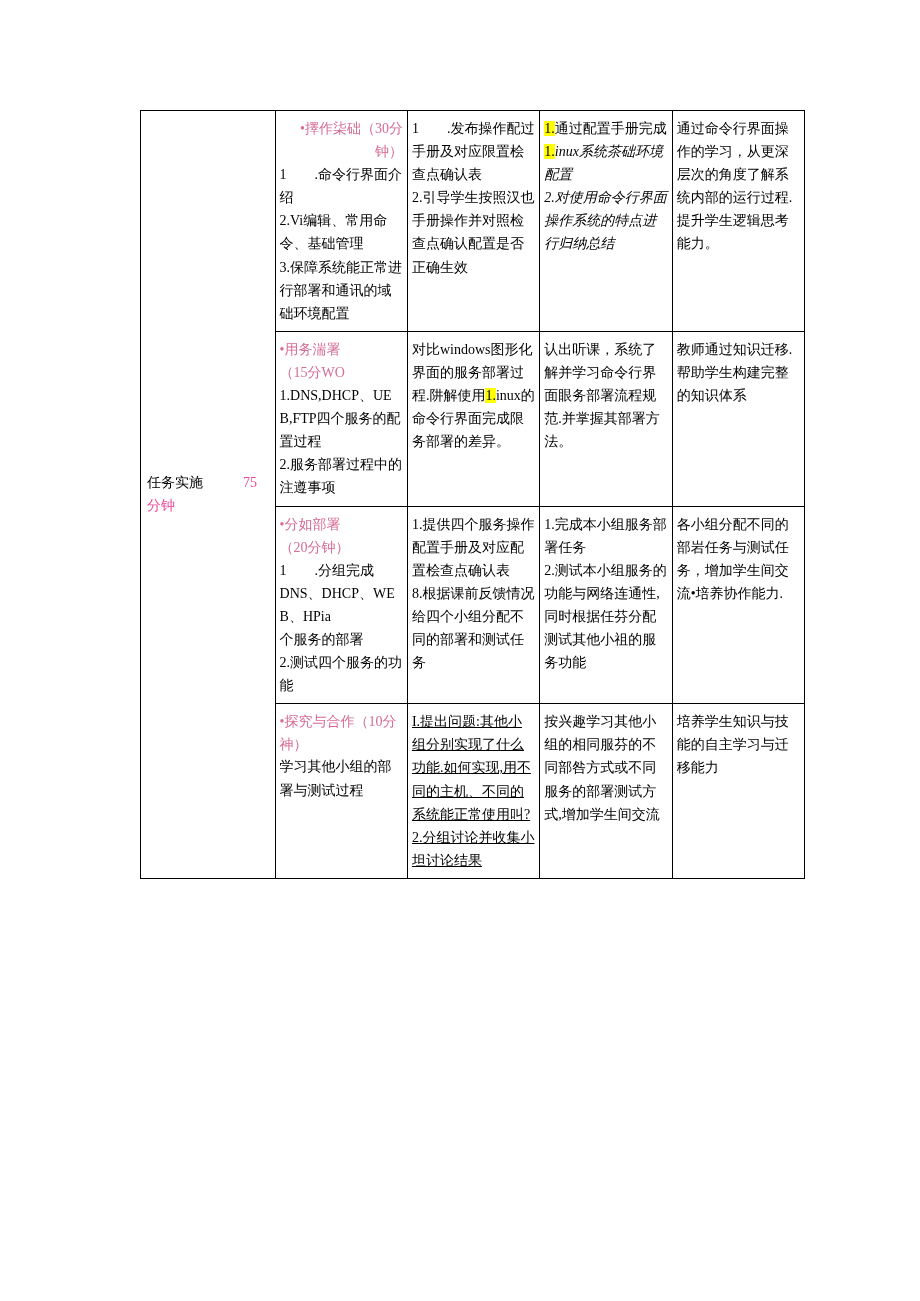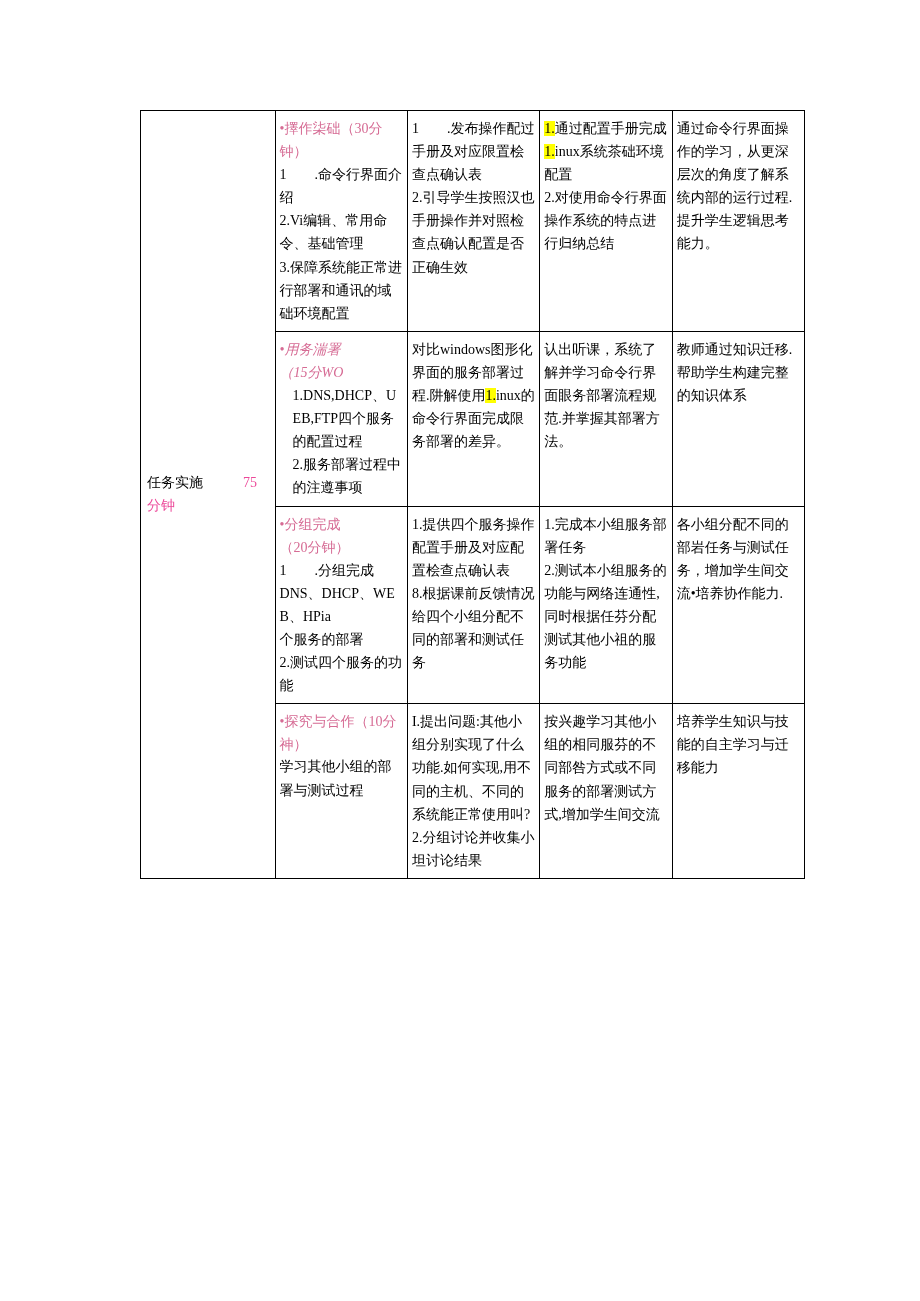--- a/index.html
+++ b/index.html
@@ -55,69 +55,69 @@
         <col class="col3">
         <col class="col4">
   </colgroup>
   <tbody>
 
     <tr>
       <td rowspan="4" class="section-label">
         <span>任务实施</span><span class="dur">75分钟</span>
       </td>
       <td>
-        <div class="pink" style="white-space:pre-wrap;">•擇作柒础（30分钟）</div>
+        <div class="pink" style="white-space:pre-wrap;text-align:right;">•擇作柒础（30分钟）</div>
         <div style="white-space:pre-wrap;">1　　.命令行界面介绍
 2.Vi编辑、常用命令、基础管理
 3.保障系统能正常进行部署和通讯的域础环境配置</div>
       </td>
       <td style="white-space:pre-wrap;">1　　.发布操作配过手册及对应限置桧查点确认表
 2.引导学生按照汉也手册操作并对照检查点确认配置是否正确生效</td>
       <td>
-        <span class="hl">1.</span><span>通过配置手册完成</span><span class="hl">1.</span><span style="white-space:pre-wrap;">inux系统茶础环境配置
+        <span class="hl">1.</span><span>通过配置手册完成</span><span class="hl">1.</span><span style="white-space:pre-wrap;font-style:italic;">inux系统茶础环境配置
 2.对使用命令行界面操作系统的特点进行归纳总结</span>
       </td>
       <td>通过命令行界面操作的学习，从更深层次的角度了解系统内部的运行过程.提升学生逻辑思考能力。</td>
     </tr>
 
     <tr>
       <td>
-        <div class="pink" style="white-space:pre-wrap;font-style:italic;">•用务湍署
+        <div class="pink" style="white-space:pre-wrap;">•用务湍署
 （15分WO</div>
-        <div style="white-space:pre-wrap;margin-left:13px;">1.DNS,DHCP、UEB,FTP四个服务的配置过程
+        <div style="white-space:pre-wrap;">1.DNS,DHCP、UEB,FTP四个服务的配置过程
 2.服务部署过程中的注遵事项</div>
       </td>
       <td>
         <span>对比windows图形化界面的服务部署过程.阱解使用</span><span class="hl">1.</span><span>inux的命令行界面完成限务部署的差异。</span>
       </td>
       <td>认出听课，系统了解并学习命令行界面眼务部署流程规范.并掌握其部署方法。</td>
       <td>教师通过知识迁移.帮助学生构建完整的知识体系</td>
     </tr>
 
     <tr>
       <td>
-        <div class="pink" style="white-space:pre-wrap;">•分组完成
+        <div class="pink" style="white-space:pre-wrap;">•分如部署
 （20分钟）</div>
         <div style="white-space:pre-wrap;">1　　.分组完成
 DNS、DHCP、WEB、HPia
 个服务的部署
 2.测试四个服务的功能</div>
       </td>
       <td style="white-space:pre-wrap;">1.提供四个服务操作配置手册及对应配置桧查点确认表
 8.根据课前反馈情况给四个小组分配不同的部署和测试任务</td>
       <td style="white-space:pre-wrap;">1.完成本小组服务部署任务
 2.测试本小组服务的功能与网络连通性,同时根据任芬分配测试其他小祖的服务功能</td>
       <td>各小组分配不同的部岩任务与测试任务，增加学生间交流•培养协作能力.</td>
     </tr>
 
     <tr>
       <td>
         <div class="pink" style="white-space:pre-wrap;">•探究与合作（10分神）</div>
         <div style="white-space:pre-wrap;font-family:Liberation Mono, monospace;">学习其他小组的部署与测试过程</div>
       </td>
-      <td style="white-space:pre-wrap;">I.提出问题:其他小组分别实现了什么功能.如何实现,用不同的主机、不同的系统能正常使用叫?
+      <td style="white-space:pre-wrap;text-decoration:underline;">I.提出问题:其他小组分别实现了什么功能.如何实现,用不同的主机、不同的系统能正常使用叫?
 2.分组讨论并收集小坦讨论结果</td>
       <td style="white-space:pre-wrap;">按兴趣学习其他小组的相同服芬的不同部咎方式或不同服务的部署测试方式,增加学生间交流</td>
       <td>培养学生知识与技能的自主学习与迁移能力</td>
     </tr>
   </tbody>
 </table>
 </div>
 
 </body></html>

